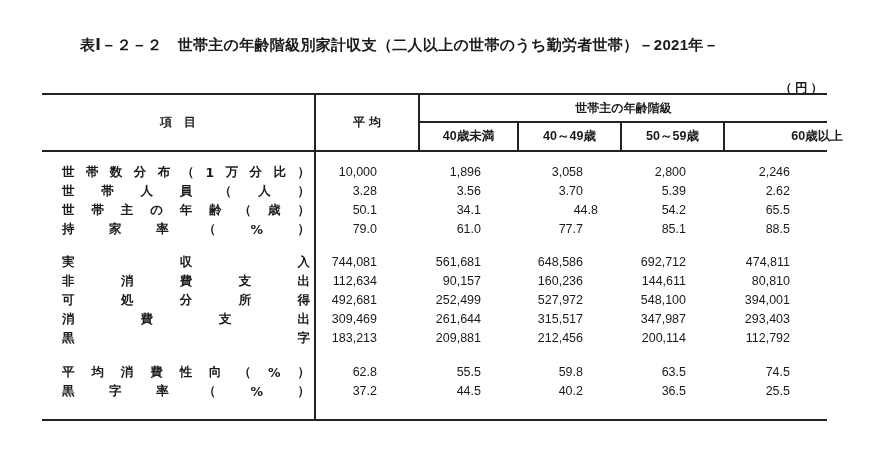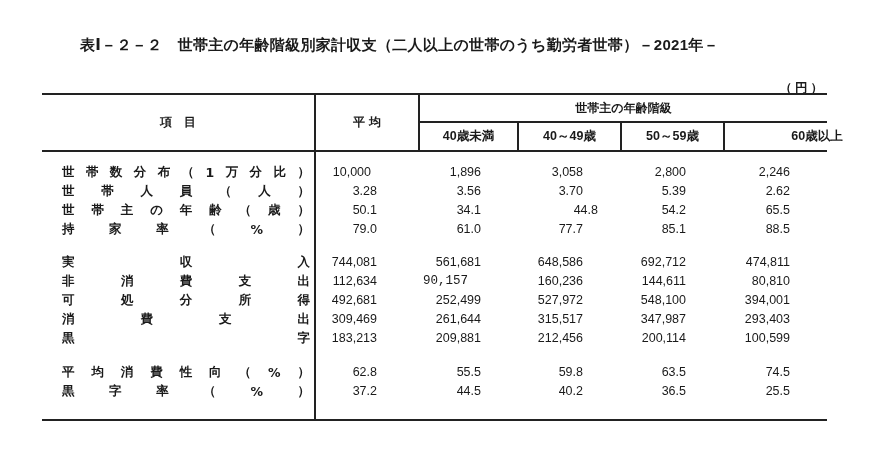--- a/index.html
+++ b/index.html
@@ -61,21 +61,21 @@
           <span>数</span>
           <span>分</span>
           <span>布</span>
           <span>（</span>
           <span>1</span>
           <span>万</span>
           <span>分</span>
           <span>比</span>
           <span>）</span>
         </div>
-        <div class="num" style="left: 249px; width: 80px;">10,000</div>
+        <div class="num" style="left: 255px; width: 80px;">10,000</div>
         <div class="num" style="left: 359px; width: 80px;">1,896</div>
         <div class="num" style="left: 461px; width: 80px;">3,058</div>
         <div class="num" style="left: 564px; width: 80px;">2,800</div>
         <div class="num" style="left: 668px; width: 80px;">2,246</div>
       </div>
       <div class="row" style="top: 89px;">
         <div class="label">
           <span>世</span>
           <span>帯</span>
           <span>人</span>
@@ -137,21 +137,21 @@
       </div>
       <div class="row" style="top: 179px;">
         <div class="label">
           <span>非</span>
           <span>消</span>
           <span>費</span>
           <span>支</span>
           <span>出</span>
         </div>
         <div class="num" style="left: 255px; width: 80px;">112,634</div>
-        <div class="num" style="left: 346px; width: 80px; font-family: Liberation Mono, monospace;">90,157</div>
+        <div class="num" style="left: 359px; width: 80px;">90,157</div>
         <div class="num" style="left: 461px; width: 80px;">160,236</div>
         <div class="num" style="left: 564px; width: 80px;">144,611</div>
         <div class="num" style="left: 668px; width: 80px;">80,810</div>
       </div>
       <div class="row" style="top: 198px;">
         <div class="label">
           <span>可</span>
           <span>処</span>
           <span>分</span>
           <span>所</span>
@@ -178,21 +178,21 @@
       </div>
       <div class="row" style="top: 236px;">
         <div class="label">
           <span>黒</span>
           <span>字</span>
         </div>
         <div class="num" style="left: 255px; width: 80px;">183,213</div>
         <div class="num" style="left: 359px; width: 80px;">209,881</div>
         <div class="num" style="left: 461px; width: 80px;">212,456</div>
         <div class="num" style="left: 564px; width: 80px;">200,114</div>
-        <div class="num" style="left: 668px; width: 80px;">100,599</div>
+        <div class="num" style="left: 668px; width: 80px;">112,792</div>
       </div>
       <div class="row" style="top: 270px;">
         <div class="label">
           <span>平</span>
           <span>均</span>
           <span>消</span>
           <span>費</span>
           <span>性</span>
           <span>向</span>
           <span>（</span>

